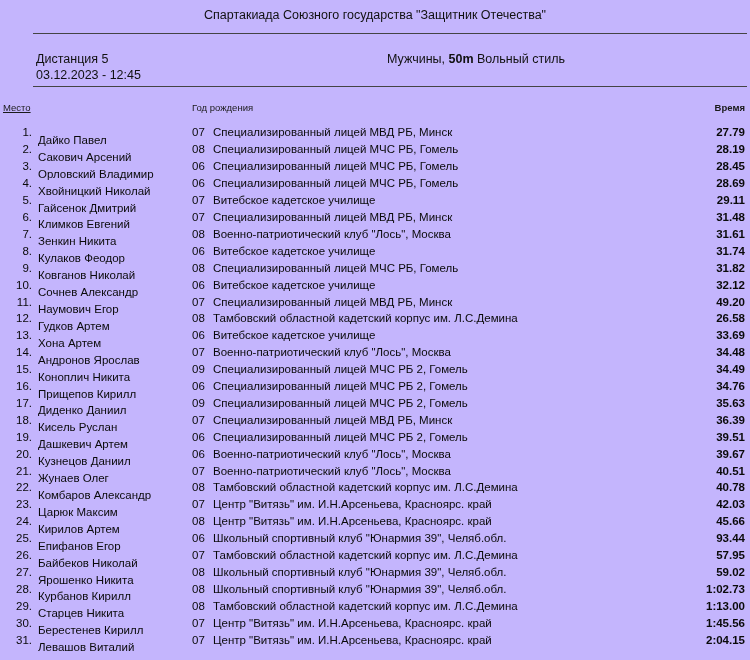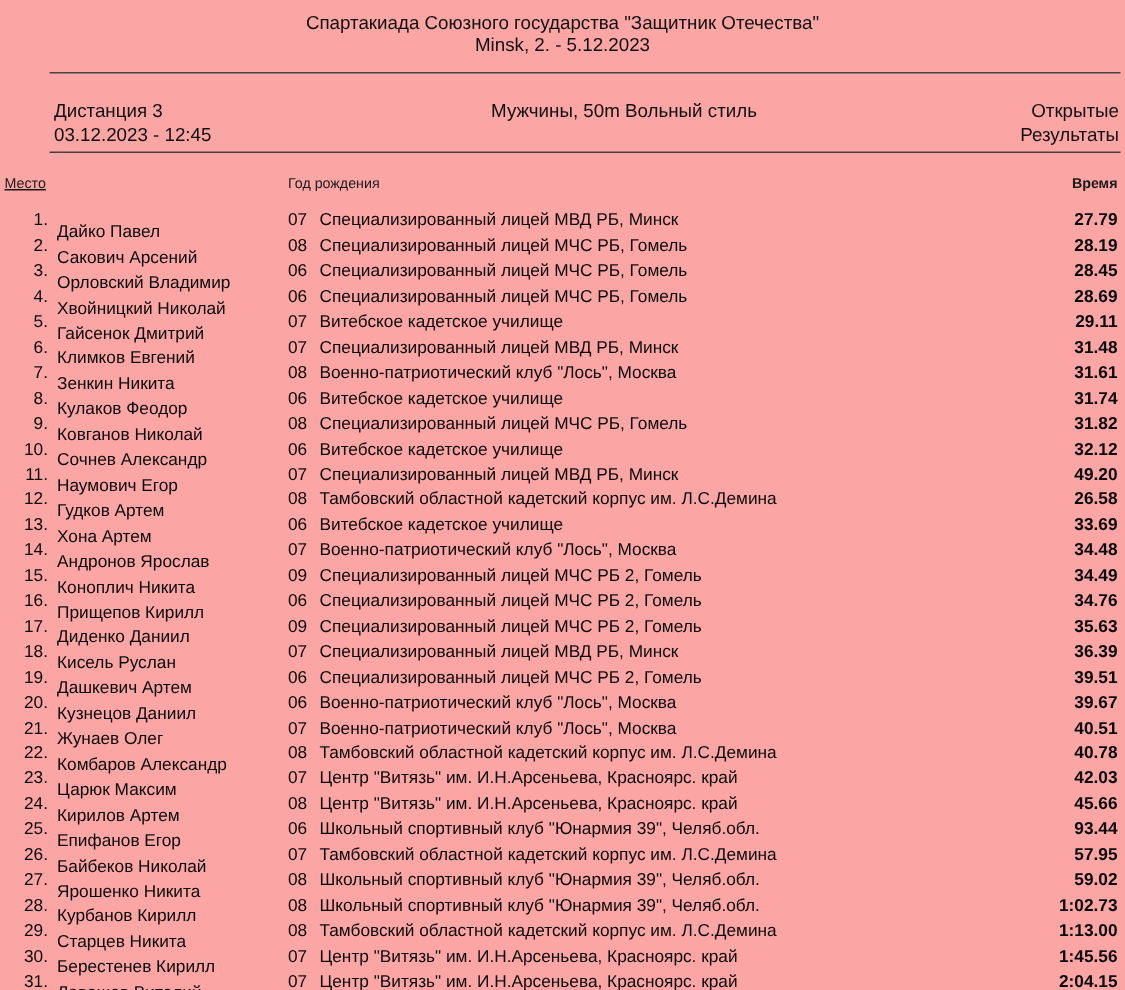--- a/index.html
+++ b/index.html
@@ -4,21 +4,21 @@
 <style>
   html, body {
     margin: 0;
     padding: 0;
     background: #ffffff;
   }
   .page {
     position: relative;
     width: 750px;
     height: 660px;
-    background: #fca5a5;
+    background: #c4b5fd;
     color: #000000;
     font-family: "Liberation Sans", "DejaVu Sans", sans-serif;
     overflow: hidden;
   }
   .title-block {
     padding-top: 7px;
     text-align: center;
   }
   .title {
     font-size: 12.5px;
@@ -42,21 +42,21 @@
     display: flex;
     justify-content: space-between;
     margin: 17px 4px 0 36px;
     font-size: 12.5px;
     line-height: 16px;
     color: #111111;
   }
   .meta-left  { text-align: left;  min-width: 170px; }
   .meta-center{ text-align: center; flex: 1; }
   .meta-right { text-align: right; min-width: 120px; }
-  .bold { font-weight: normal; }
+  .bold { font-weight: bold; }
   .col-headers {
     position: relative;
     height: 13px;
     margin-top: 15px;
     font-size: 9.5px;
     color: #1a1a1a;
   }
   .col-place { position: absolute; left: 3px;   top: 0; text-decoration: underline; }
   .col-year  { position: absolute; left: 192px; top: 0; }
   .col-time  { position: absolute; right: 5px;  top: 0; font-weight: bold; }
@@ -83,37 +83,32 @@
     padding-right: 5px;
   }
 </style>
 </head>
 <body>
 
 <div class="page">
 
   <div class="title-block">
     <div class="title">Спартакиада Союзного государства "Защитник Отечества"</div>
-    <div class="subtitle">Minsk, 2. - 5.12.2023</div>
   </div>
 
   <hr class="rule rule-top">
 
   <div class="meta">
     <div class="meta-left">
-      <div>Дистанция 3</div>
+      <div>Дистанция 5</div>
       <div>03.12.2023 - 12:45</div>
     </div>
     <div class="meta-center">
       <span>Мужчины, </span><span class="bold">50m</span><span> Вольный стиль</span>
     </div>
-    <div class="meta-right">
-      <div>Открытые</div>
-      <div>Результаты</div>
-    </div>
   </div>
 
   <hr class="rule rule-mid">
 
   <div class="col-headers">
     <span class="col-place">Место</span>
     <span class="col-year">Год рождения</span>
     <span class="col-time">Время</span>
   </div>
 

